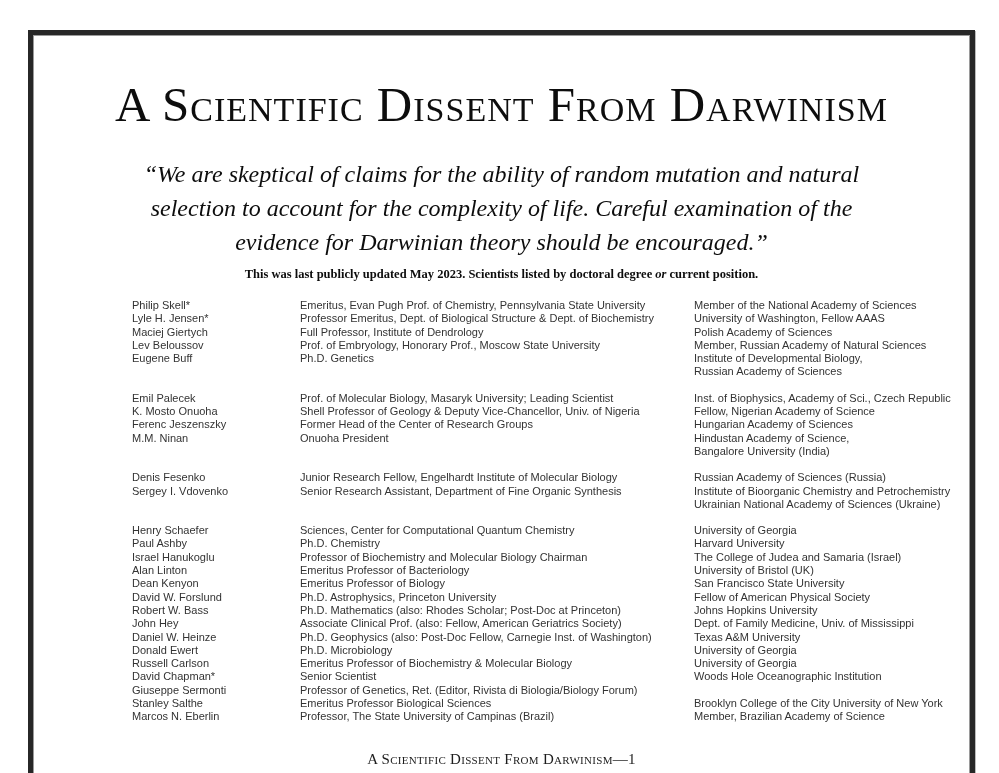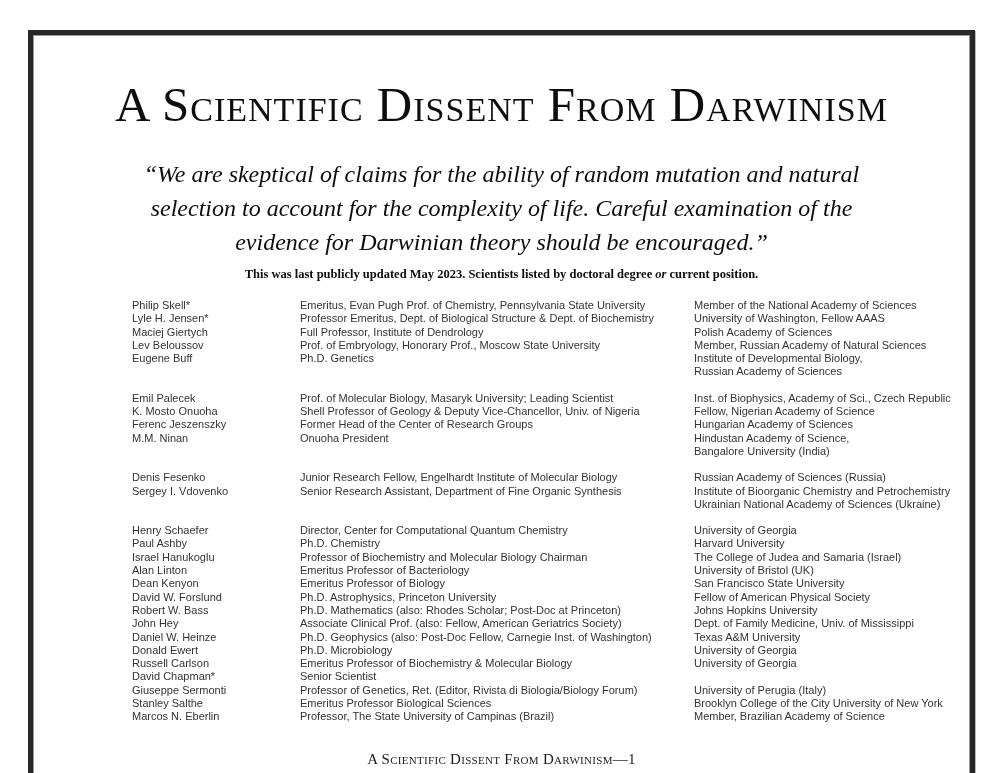--- a/index.html
+++ b/index.html
@@ -179,21 +179,21 @@
   <div class="row">
     <div class="cell name">Sergey I. Vdovenko</div>
     <div class="cell pos">Senior Research Assistant, Department of Fine Organic Synthesis</div>
     <div class="cell aff">Institute of Bioorganic Chemistry and Petrochemistry
 Ukrainian National Academy of Sciences (Ukraine)</div>
   </div>
 </div>
         <div class="group">
   <div class="row">
     <div class="cell name">Henry Schaefer</div>
-    <div class="cell pos">Director, Center for Computational Quantum Chemistry</div>
+    <div class="cell pos">Sciences, Center for Computational Quantum Chemistry</div>
     <div class="cell aff">University of Georgia</div>
   </div>
 
   <div class="row">
     <div class="cell name">Paul Ashby</div>
     <div class="cell pos">Ph.D. Chemistry</div>
     <div class="cell aff">Harvard University</div>
   </div>
 
   <div class="row">
@@ -246,26 +246,26 @@
 
   <div class="row">
     <div class="cell name">Russell Carlson</div>
     <div class="cell pos">Emeritus Professor of Biochemistry &amp; Molecular Biology</div>
     <div class="cell aff">University of Georgia</div>
   </div>
 
   <div class="row">
     <div class="cell name">David Chapman*</div>
     <div class="cell pos">Senior Scientist</div>
+    <div class="cell aff">Woods Hole Oceanographic Institution</div>
   </div>
 
   <div class="row">
     <div class="cell name">Giuseppe Sermonti</div>
     <div class="cell pos">Professor of Genetics, Ret. (Editor, Rivista di Biologia/Biology Forum)</div>
-    <div class="cell aff">University of Perugia (Italy)</div>
   </div>
 
   <div class="row">
     <div class="cell name">Stanley Salthe</div>
     <div class="cell pos">Emeritus Professor Biological Sciences</div>
     <div class="cell aff">Brooklyn College of the City University of New York</div>
   </div>
 
   <div class="row">
     <div class="cell name">Marcos N. Eberlin</div>

